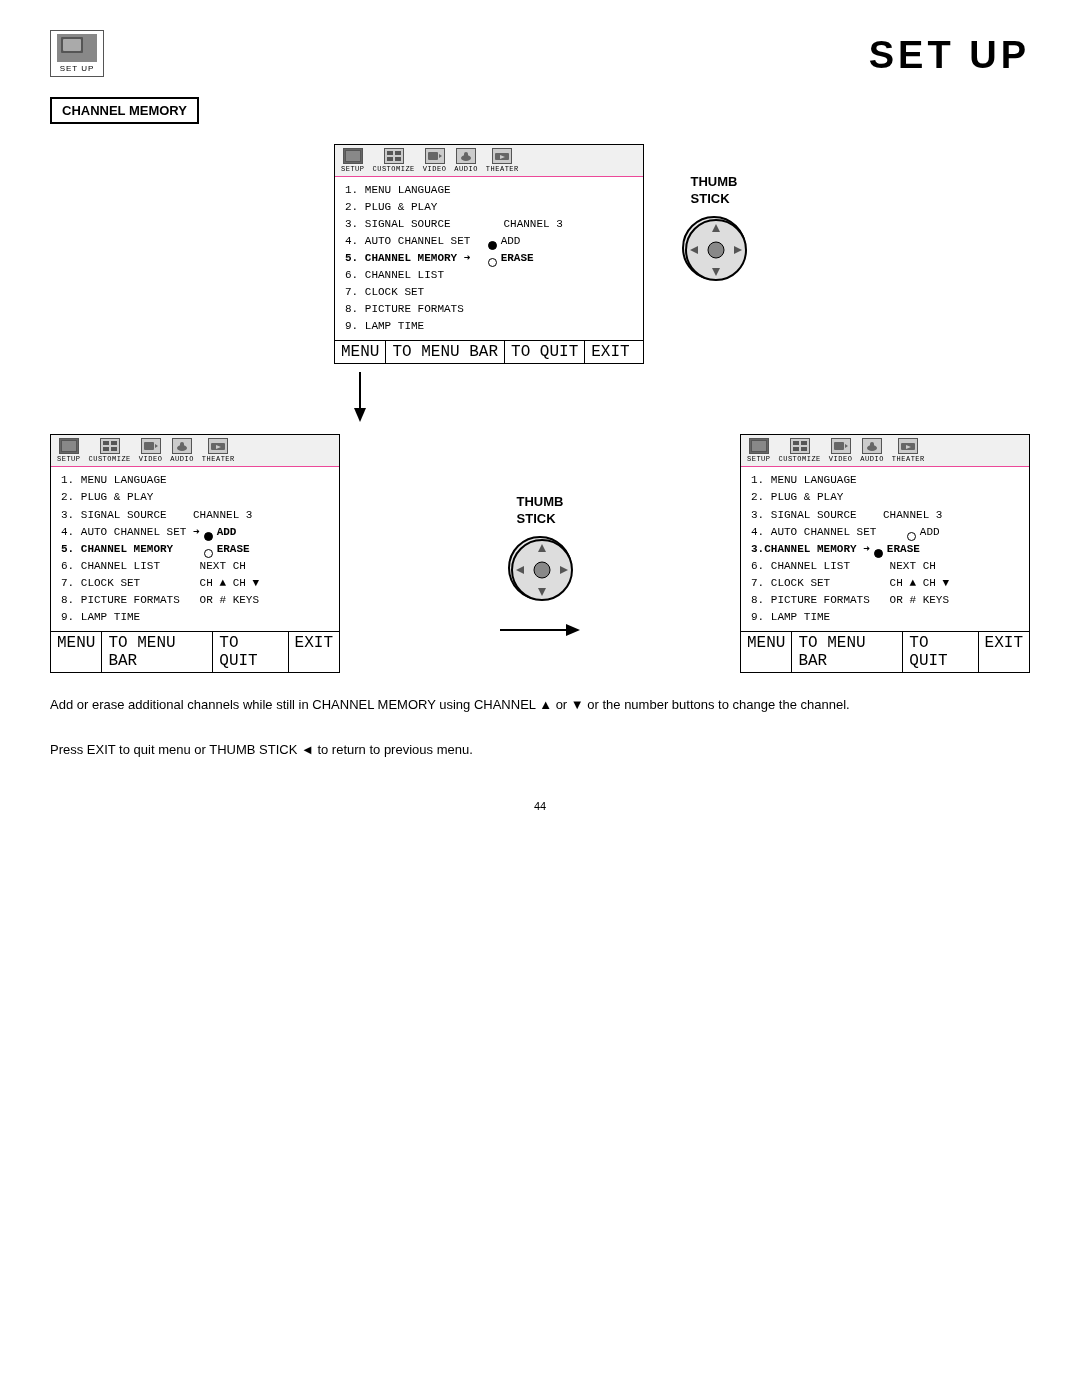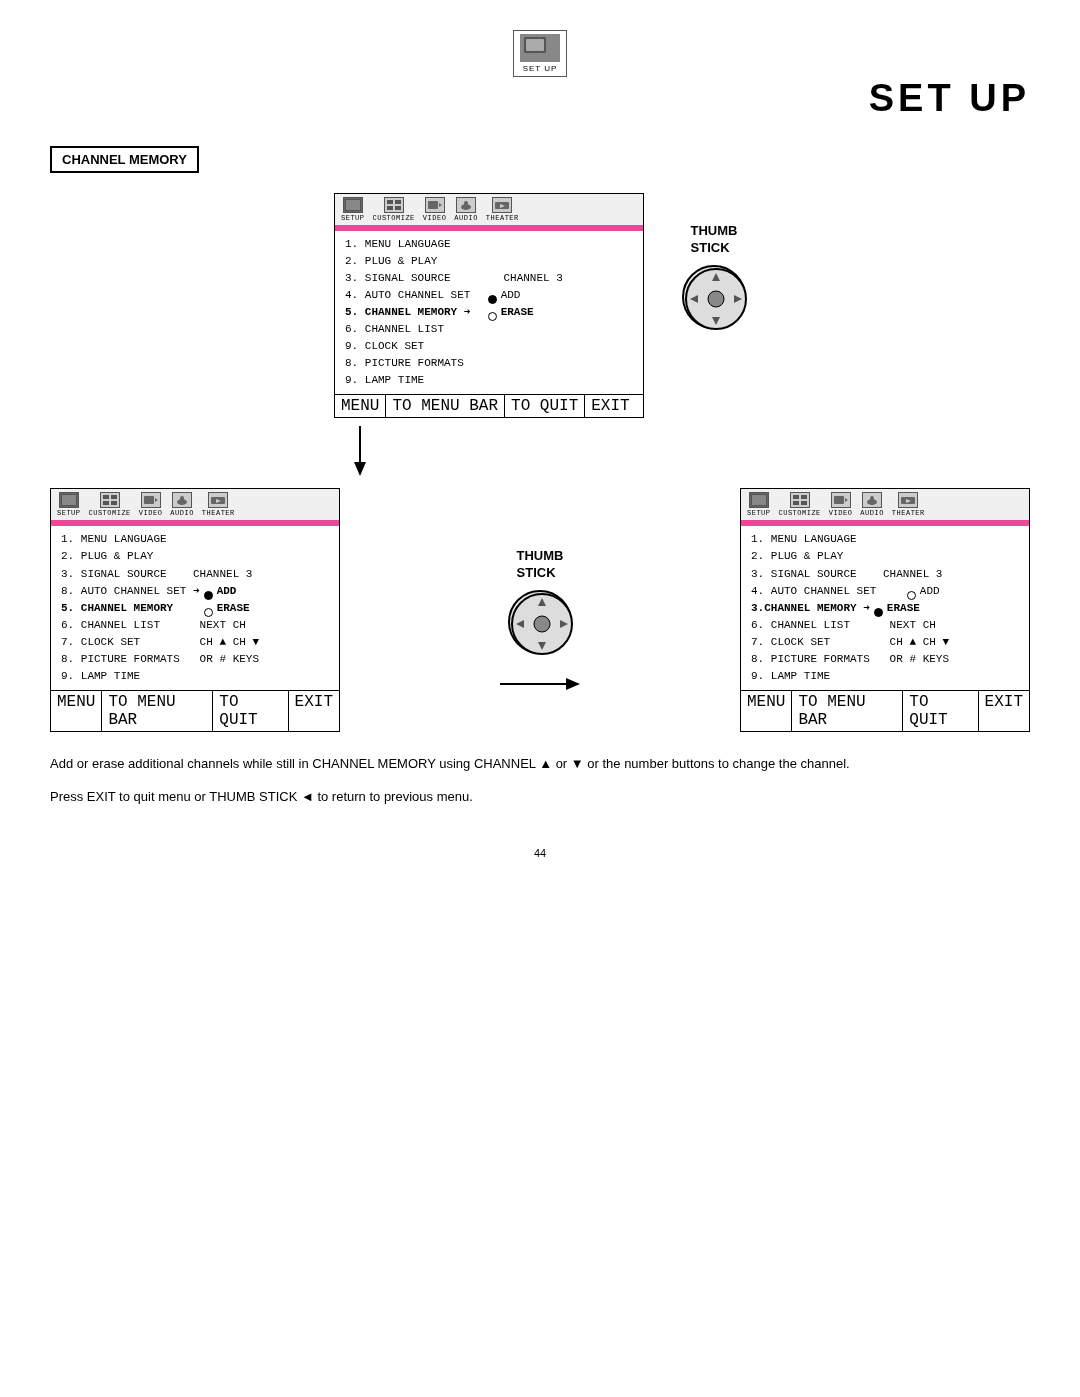--- a/index.html
+++ b/index.html
@@ -8,24 +8,23 @@
       font-family: Arial, Helvetica, sans-serif;
       width: 1080px;
       min-height: 1397px;
       position: relative;
       padding: 30px 50px 60px 50px;
     }
 
     
     .page-header {
       display: flex;
-      align-items: center;
+      align-items: flex-end;
       justify-content: space-between;
-      margin-bottom: 24px;
-      flex-direction: column;
+      margin-bottom: 18px;
     }
     .setup-icon-box {
       border: 1px solid #555;
       padding: 3px 5px;
       display: flex;
       flex-direction: column;
       align-items: center;
       width: 54px;
     }
     .setup-icon-inner {
@@ -80,21 +79,21 @@
 
     
     .menu-box {
       border: 1px solid #000;
       font-size: 11px;
       font-family: 'Courier New', monospace;
     }
     .menu-box-toolbar {
       display: flex;
       align-items: center;
-      border-bottom: 6px solid #ec4899;
+      border-bottom: 1px solid #ec4899;
       padding: 3px 6px;
       gap: 8px;
       background: #f0f0f0;
     }
     .toolbar-item {
       display: flex;
       flex-direction: column;
       align-items: center;
       font-size: 7px;
       letter-spacing: 0.5px;
@@ -310,21 +309,21 @@
             <span>4. AUTO CHANNEL SET &nbsp;</span>
             <span class="radio-filled"></span>
             <span>ADD</span>
           </div>
           <div class="menu-item bold-item menu-item-inline">
             <span><b>5. CHANNEL MEMORY</b> ➜ &nbsp;</span>
             <span class="radio-empty"></span>
             <span>ERASE</span>
           </div>
           <div class="menu-item">6. CHANNEL LIST</div>
-          <div class="menu-item">9. CLOCK SET</div>
+          <div class="menu-item">7. CLOCK SET</div>
           <div class="menu-item">8. PICTURE FORMATS</div>
           <div class="menu-item">9. LAMP TIME</div>
         </div>
         <div class="menu-footer">
           <div class="menu-footer-cell">MENU</div>
           <div class="menu-footer-cell">TO MENU BAR</div>
           <div class="menu-footer-cell">TO QUIT</div>
           <div class="menu-footer-cell">EXIT</div>
         </div>
       </div>
@@ -406,21 +405,21 @@
                 </svg>
             </div>
             <span>THEATER</span>
           </div>
         </div>
         <div class="menu-box-content">
           <div class="menu-item">1. MENU LANGUAGE</div>
           <div class="menu-item">2. PLUG &amp; PLAY</div>
           <div class="menu-item">3. SIGNAL SOURCE &nbsp;&nbsp; CHANNEL 3</div>
           <div class="menu-item menu-item-inline">
-            <span>8. AUTO CHANNEL SET ➜</span>
+            <span>4. AUTO CHANNEL SET ➜</span>
             <span class="radio-filled"></span>
             <span><b>ADD</b></span>
           </div>
           <div class="menu-item bold-item menu-item-inline">
             <span><b>5. CHANNEL MEMORY &nbsp;&nbsp;&nbsp;</b></span>
             <span class="radio-empty"></span>
             <span>ERASE</span>
           </div>
           <div class="menu-item">6. CHANNEL LIST &nbsp;&nbsp;&nbsp;&nbsp; NEXT CH</div>
           <div class="menu-item">7. CLOCK SET &nbsp;&nbsp;&nbsp;&nbsp;&nbsp;&nbsp;&nbsp; CH ▲ CH ▼</div>
@@ -534,15 +533,15 @@
           <div class="menu-footer-cell">EXIT</div>
         </div>
       </div>
     </div>
 
   </div>
 
 </div>
 
 <div class="description-text">Add or erase additional channels while still in CHANNEL MEMORY using CHANNEL ▲ or ▼ or the number buttons to change the channel.</div>
-<div class="description-text" style="margin-top:12px;">Press EXIT to quit menu or THUMB STICK ◄ to return to previous menu.</div>
+<div class="description-text" style="margin-top:24px;">Press EXIT to quit menu or THUMB STICK ◄ to return to previous menu.</div>
 
 <div class="page-number">44</div>
 
 </body></html>

